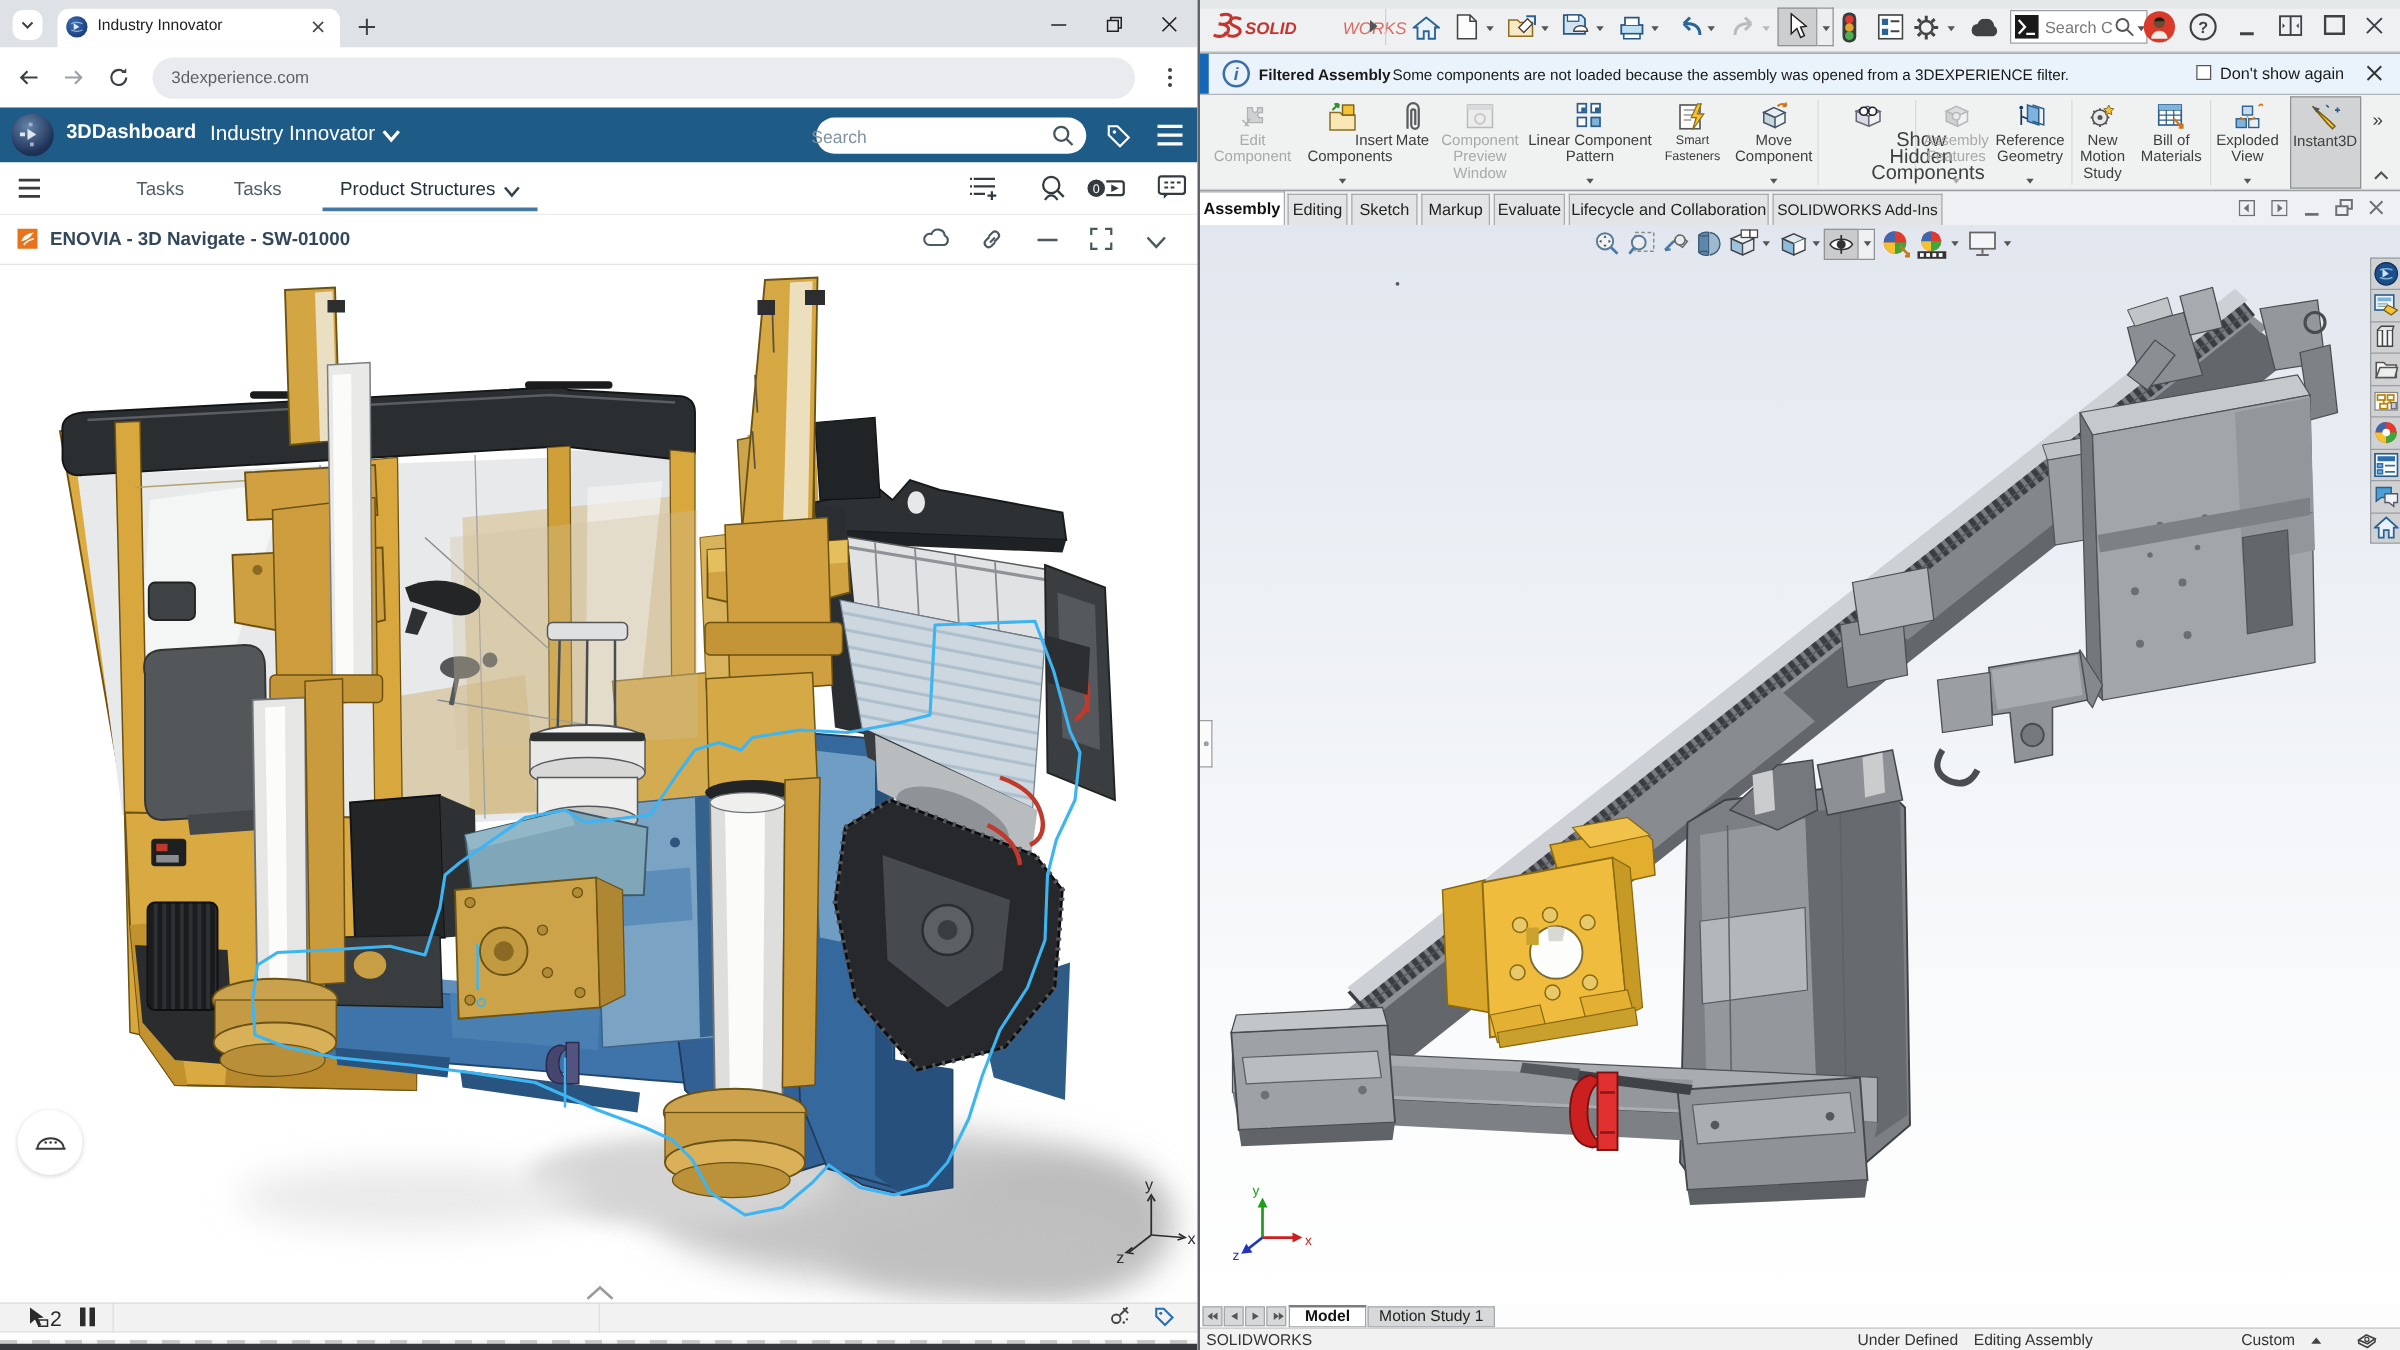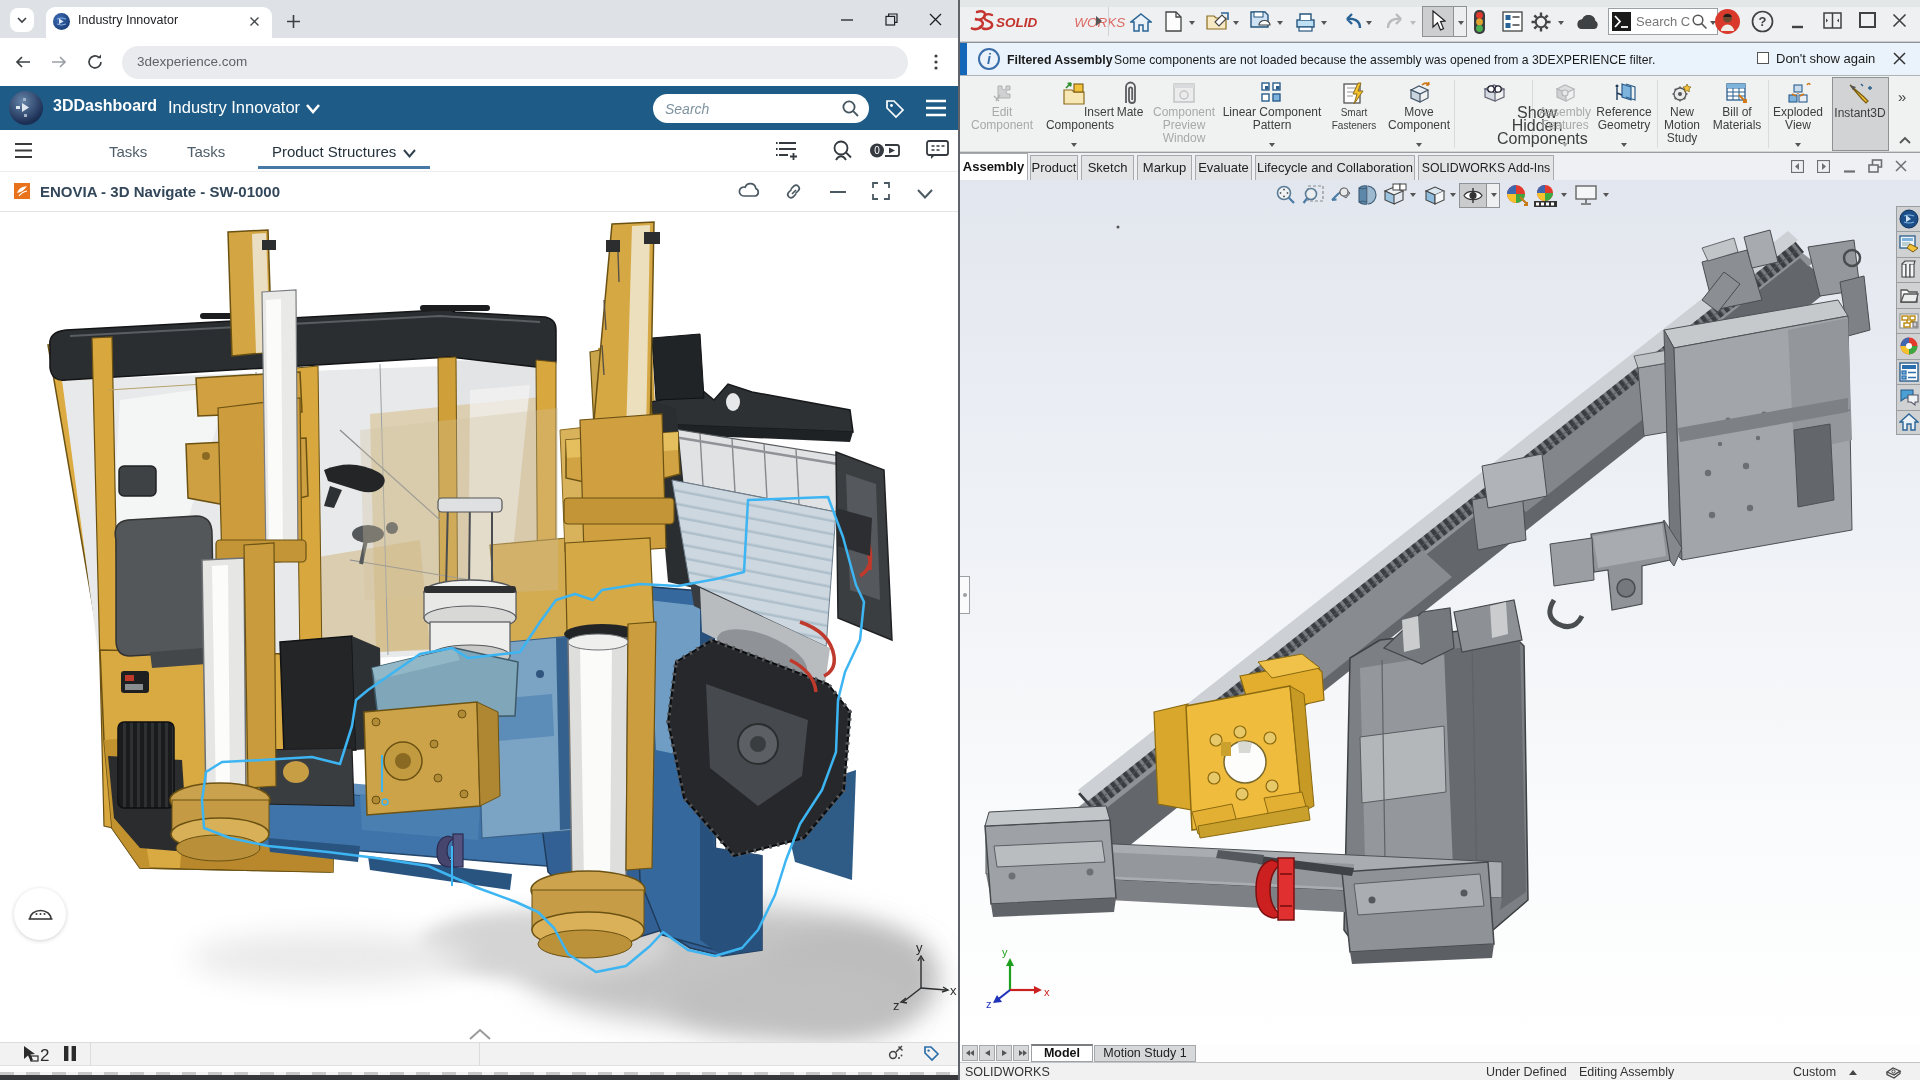--- a/index.html
+++ b/index.html
@@ -70,21 +70,21 @@
         <rect x="1" y="8" width="4" height="3" fill="#dfe7ef"></rect>
         <rect x="8" y="0" width="3" height="3" fill="#9fb2c8"></rect>
         <rect x="9" y="16" width="3" height="3" fill="#9fb2c8"></rect>
       </svg>
     <div class="abs" style="left:53px;top:97px;font-size:16px;font-weight:bold;color:#fff;">3DDashboard</div>
     <div class="abs" style="left:168px;top:98px;font-size:16.5px;color:#fff;">Industry Innovator</div>
     <svg class="abs" style="left:305px;top:103px;" width="16" height="12" viewBox="0 0 16 12">
         <path d="M2 2 L8 9 L14 2" stroke="#fff" stroke-width="2.6" fill="none"></path>
       </svg>
     <div class="abs" style="left:653px;top:94px;width:216px;height:29px;background:#fff;border-radius:15px;"></div>
-    <div class="abs" style="left:665px;top:101px;font-size:14px;color:#7e939f;font-style:italic;">Search</div>
+    <div class="abs" style="left:649px;top:101px;font-size:14px;color:#7e939f;">Search</div>
     <svg class="abs" style="left:841px;top:99px;" width="19" height="19" viewBox="0 0 19 19">
         <circle cx="8" cy="8" r="5.6" stroke="#44555f" stroke-width="1.8" fill="none"></circle>
         <path d="M12.2 12.2 L17 17" stroke="#44555f" stroke-width="1.8"></path>
       </svg>
     <svg class="abs" style="left:884px;top:98px;" width="22" height="22" viewBox="0 0 22 22">
         <path d="M3 3 H10 L19 12 L12 19 L3 10 Z" fill="none" stroke="#fff" stroke-width="1.7"></path>
         <circle cx="7.5" cy="7.5" r="1.4" fill="#fff"></circle>
       </svg>
     <svg class="abs" style="left:925px;top:99px;" width="22" height="18" viewBox="0 0 22 18">
         <path d="M1 2 H21 M1 9 H21 M1 16 H21" stroke="#fff" stroke-width="2.6"></path>
@@ -702,21 +702,21 @@
         <path d="M3 3 L9 5 L6 8 Z" fill="#555"></path>
         <path d="M21 6 h4 M23 4 v4 M14 2 l2 2" stroke="#2b5e8c" stroke-width="1.4"></path>
       </svg>
 
     <div class="abs" style="left:938px;top:88px;font-size:15px;color:#444;">»</div>
     <svg class="abs" style="left:939px;top:136px;" width="12" height="8" viewBox="0 0 12 8">
         <path d="M1 7 L6 2 L11 7" stroke="#555" stroke-width="1.8" fill="none"></path>
       </svg>
 
     <div class="abs" style="left:0;top:152px;width:962px;height:28px;background:#eef0f4;border-top:1px solid #9b9ea0;" id="cmtabs"></div>
-    <div class="abs" style="left:70px;top:155px;width:48px;height:25px;background:#e3e4e5;border:1px solid #a8abad;border-bottom:none;font-size:13px;color:#222;text-align:center;line-height:24px;">Product</div>
+    <div class="abs" style="left:70px;top:155px;width:48px;height:25px;background:#e3e4e5;border:1px solid #a8abad;border-bottom:none;font-size:13px;color:#222;text-align:center;line-height:24px;">Editing</div>
     <div class="abs" style="left:121px;top:155px;width:53px;height:25px;background:#e3e4e5;border:1px solid #a8abad;border-bottom:none;font-size:13px;color:#222;text-align:center;line-height:24px;">Sketch</div>
     <div class="abs" style="left:177px;top:155px;width:55px;height:25px;background:#e3e4e5;border:1px solid #a8abad;border-bottom:none;font-size:13px;color:#222;text-align:center;line-height:24px;">Markup</div>
     <div class="abs" style="left:235px;top:155px;width:57px;height:25px;background:#e3e4e5;border:1px solid #a8abad;border-bottom:none;font-size:13px;color:#222;text-align:center;line-height:24px;">Evaluate</div>
     <div class="abs" style="left:295px;top:155px;width:160px;height:25px;background:#e3e4e5;border:1px solid #a8abad;border-bottom:none;font-size:13px;color:#222;text-align:center;line-height:24px;">Lifecycle and Collaboration</div>
     <div class="abs" style="left:458px;top:155px;width:136px;height:25px;background:#e3e4e5;border:1px solid #a8abad;border-bottom:none;font-size:12.3px;color:#222;text-align:center;line-height:24px;">SOLIDWORKS Add-Ins</div>
     <div class="abs" style="left:0;top:153px;width:68px;height:27px;background:#fff;border:1px solid #a8abad;border-left:none;border-bottom:none;font-size:13px;font-weight:bold;color:#111;text-align:center;line-height:26px;">Assembly</div>
 
     <svg class="abs" style="left:831px;top:160px;" width="13" height="13" viewBox="0 0 13 13">
         <rect x="0.5" y="0.5" width="12" height="12" fill="none" stroke="#6d7072" stroke-width="1.2"></rect>
         <path d="M8 3 V10 L4 6.5 Z" fill="#6d7072"></path>

